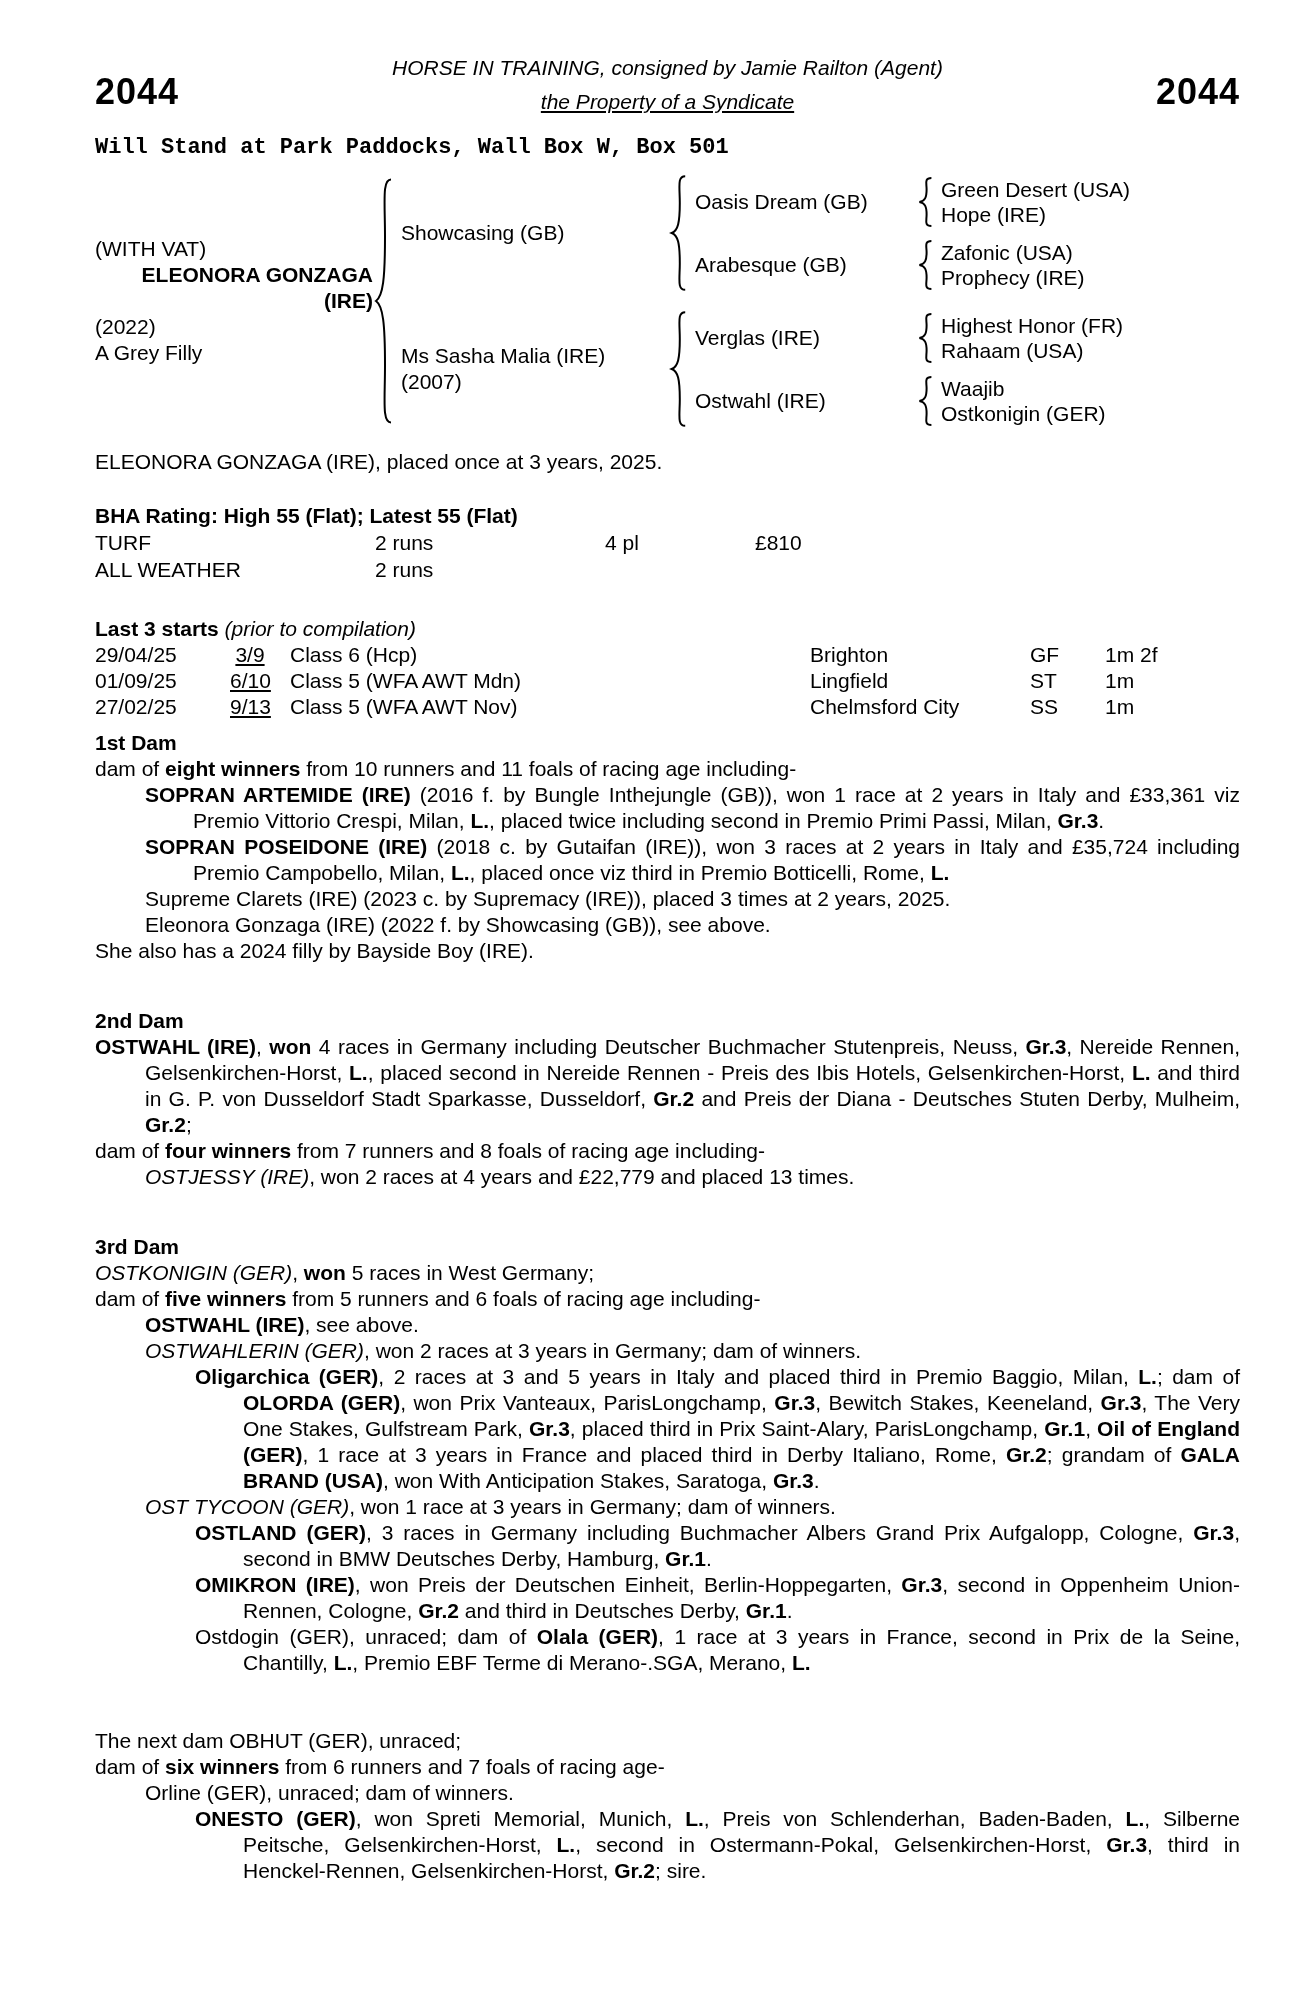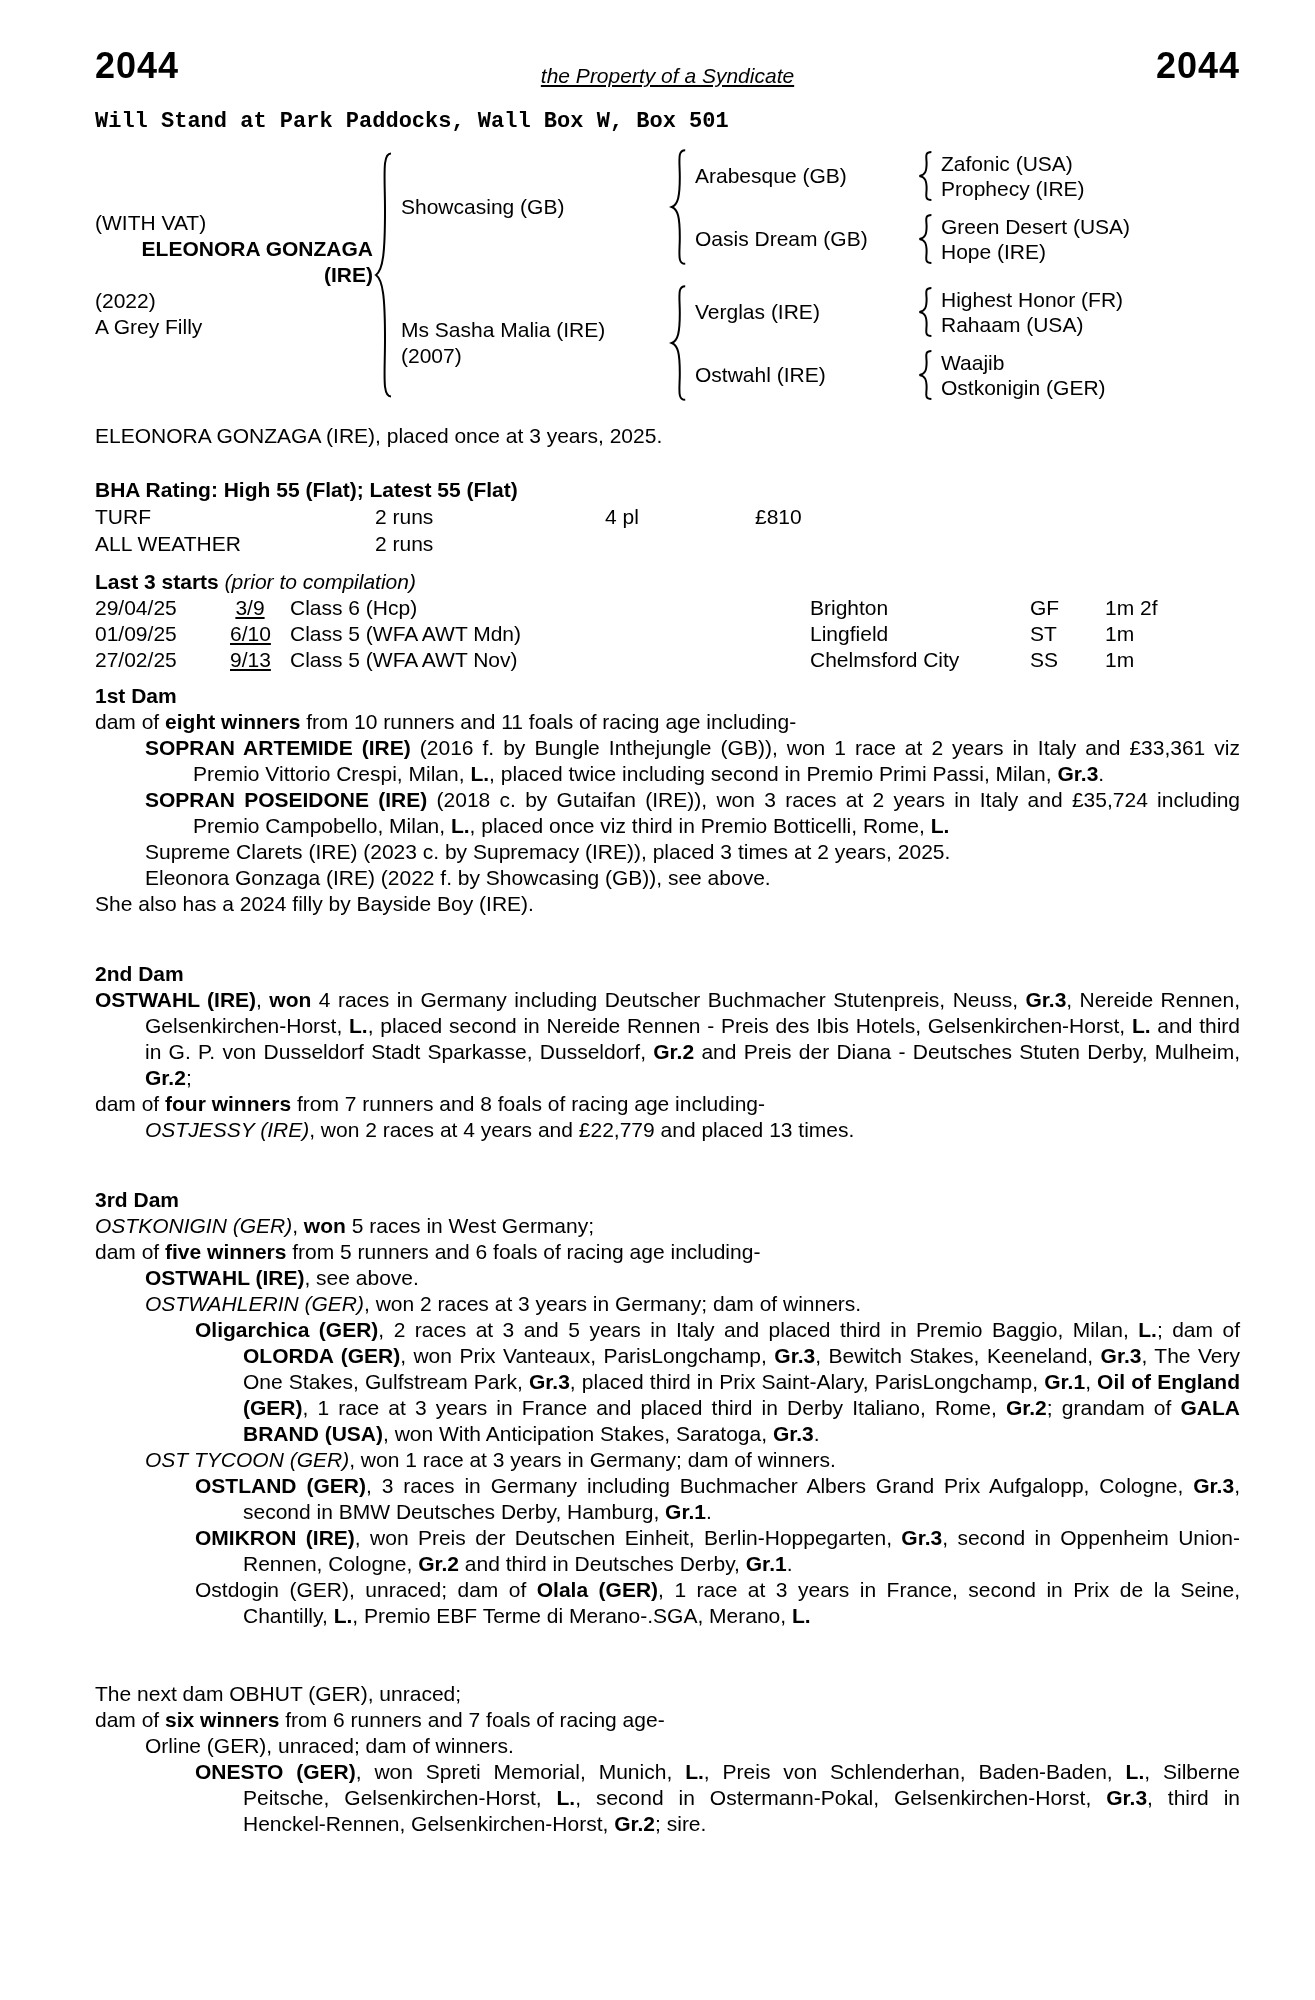--- a/index.html
+++ b/index.html
@@ -24,21 +24,21 @@
   .gen1row{display:flex;align-items:center;}
   .g1name{width:268px;flex:none;}
   .gen2col{display:flex;flex-direction:column;gap:13px;margin-left:8px;}
   .gen2row{display:flex;align-items:center;}
   .g2name{width:222px;flex:none;}
   .gen3col{margin-left:8px;line-height:25px;}
   
   .summary{margin-top:22px;}
   .bha-head{font-weight:bold;margin-top:28px;}
   .bha-row{display:grid;grid-template-columns:280px 230px 150px 1fr;line-height:27px;}
-  .ls-head{margin-top:12px;}
+  .ls-head{margin-top:33px;}
   .ls-head b{font-weight:bold;}
   .ls-head i{font-style:italic;}
   .ls-row{display:grid;grid-template-columns:135px 40px 540px 220px 75px 1fr;}
   .ls-row .pos{text-align:center;text-decoration:underline;}
   .ls-row .race{padding-left:20px;}
   
   .produce{margin-top:10px;}
   .pp{text-align:justify;}
   .pp.h{font-weight:bold;margin-top:44px;text-align:left;}
   .pp.h0{font-weight:bold;margin-top:6px;text-align:left;}
@@ -47,20 +47,21 @@
   .pp.p1{padding-left:98px;text-indent:-48px;}
   .pp.p2{padding-left:148px;text-indent:-48px;}
   .pp b{font-weight:bold;}
   .pp i{font-style:italic;}
 </style>
 </head>
 <body>
 
 <div class="page">
 
+  <div class="hdr-line1">HORSE IN TRAINING, consigned by Jamie Railton (Agent)</div>
 
   <div class="hdr-row">
     <div class="lot left">2044</div>
     <div class="hdr-line2">the Property of a Syndicate</div>
     <div class="lot right">2044</div>
   </div>
 
   <div class="stand">Will Stand at Park Paddocks, Wall Box W, Box 501</div>
 
   <div class="ped">
@@ -75,37 +76,37 @@
       </svg>
     <div class="gen1col">
 
       <div class="gen1row">
         <div class="g1name">Showcasing (GB)</div>
         <svg class="brace" width="18" height="116" viewBox="0 0 20 100" preserveAspectRatio="none">
             <path d="M18 1 C9 1 12 10 12 24 C12 41 10 48 3 50 C10 52 12 59 12 76 C12 90 9 99 18 99" fill="none" stroke="#000" stroke-width="2" vector-effect="non-scaling-stroke"></path>
           </svg>
         <div class="gen2col">
           <div class="gen2row">
+            <div class="g2name">Oasis Dream (GB)</div>
+            <svg class="brace" width="16" height="50" viewBox="0 0 20 100" preserveAspectRatio="none">
+                <path d="M18 2 C9 2 12 12 12 25 C12 41 10 48 3 50 C10 52 12 59 12 75 C12 88 9 98 18 98" fill="none" stroke="#000" stroke-width="2" vector-effect="non-scaling-stroke"></path>
+              </svg>
+            <div class="gen3col">
+              <div>Green Desert (USA)</div>
+              <div>Hope (IRE)</div>
+            </div>
+          </div>
+          <div class="gen2row">
             <div class="g2name">Arabesque (GB)</div>
             <svg class="brace" width="16" height="50" viewBox="0 0 20 100" preserveAspectRatio="none">
                 <path d="M18 2 C9 2 12 12 12 25 C12 41 10 48 3 50 C10 52 12 59 12 75 C12 88 9 98 18 98" fill="none" stroke="#000" stroke-width="2" vector-effect="non-scaling-stroke"></path>
               </svg>
             <div class="gen3col">
               <div>Zafonic (USA)</div>
               <div>Prophecy (IRE)</div>
-            </div>
-          </div>
-          <div class="gen2row">
-            <div class="g2name">Oasis Dream (GB)</div>
-            <svg class="brace" width="16" height="50" viewBox="0 0 20 100" preserveAspectRatio="none">
-                <path d="M18 2 C9 2 12 12 12 25 C12 41 10 48 3 50 C10 52 12 59 12 75 C12 88 9 98 18 98" fill="none" stroke="#000" stroke-width="2" vector-effect="non-scaling-stroke"></path>
-              </svg>
-            <div class="gen3col">
-              <div>Green Desert (USA)</div>
-              <div>Hope (IRE)</div>
             </div>
           </div>
         </div>
       </div>
 
       <div class="gen1row">
         <div class="g1name">
           <div>Ms Sasha Malia (IRE)</div>
           <div>(2007)</div>
         </div>

